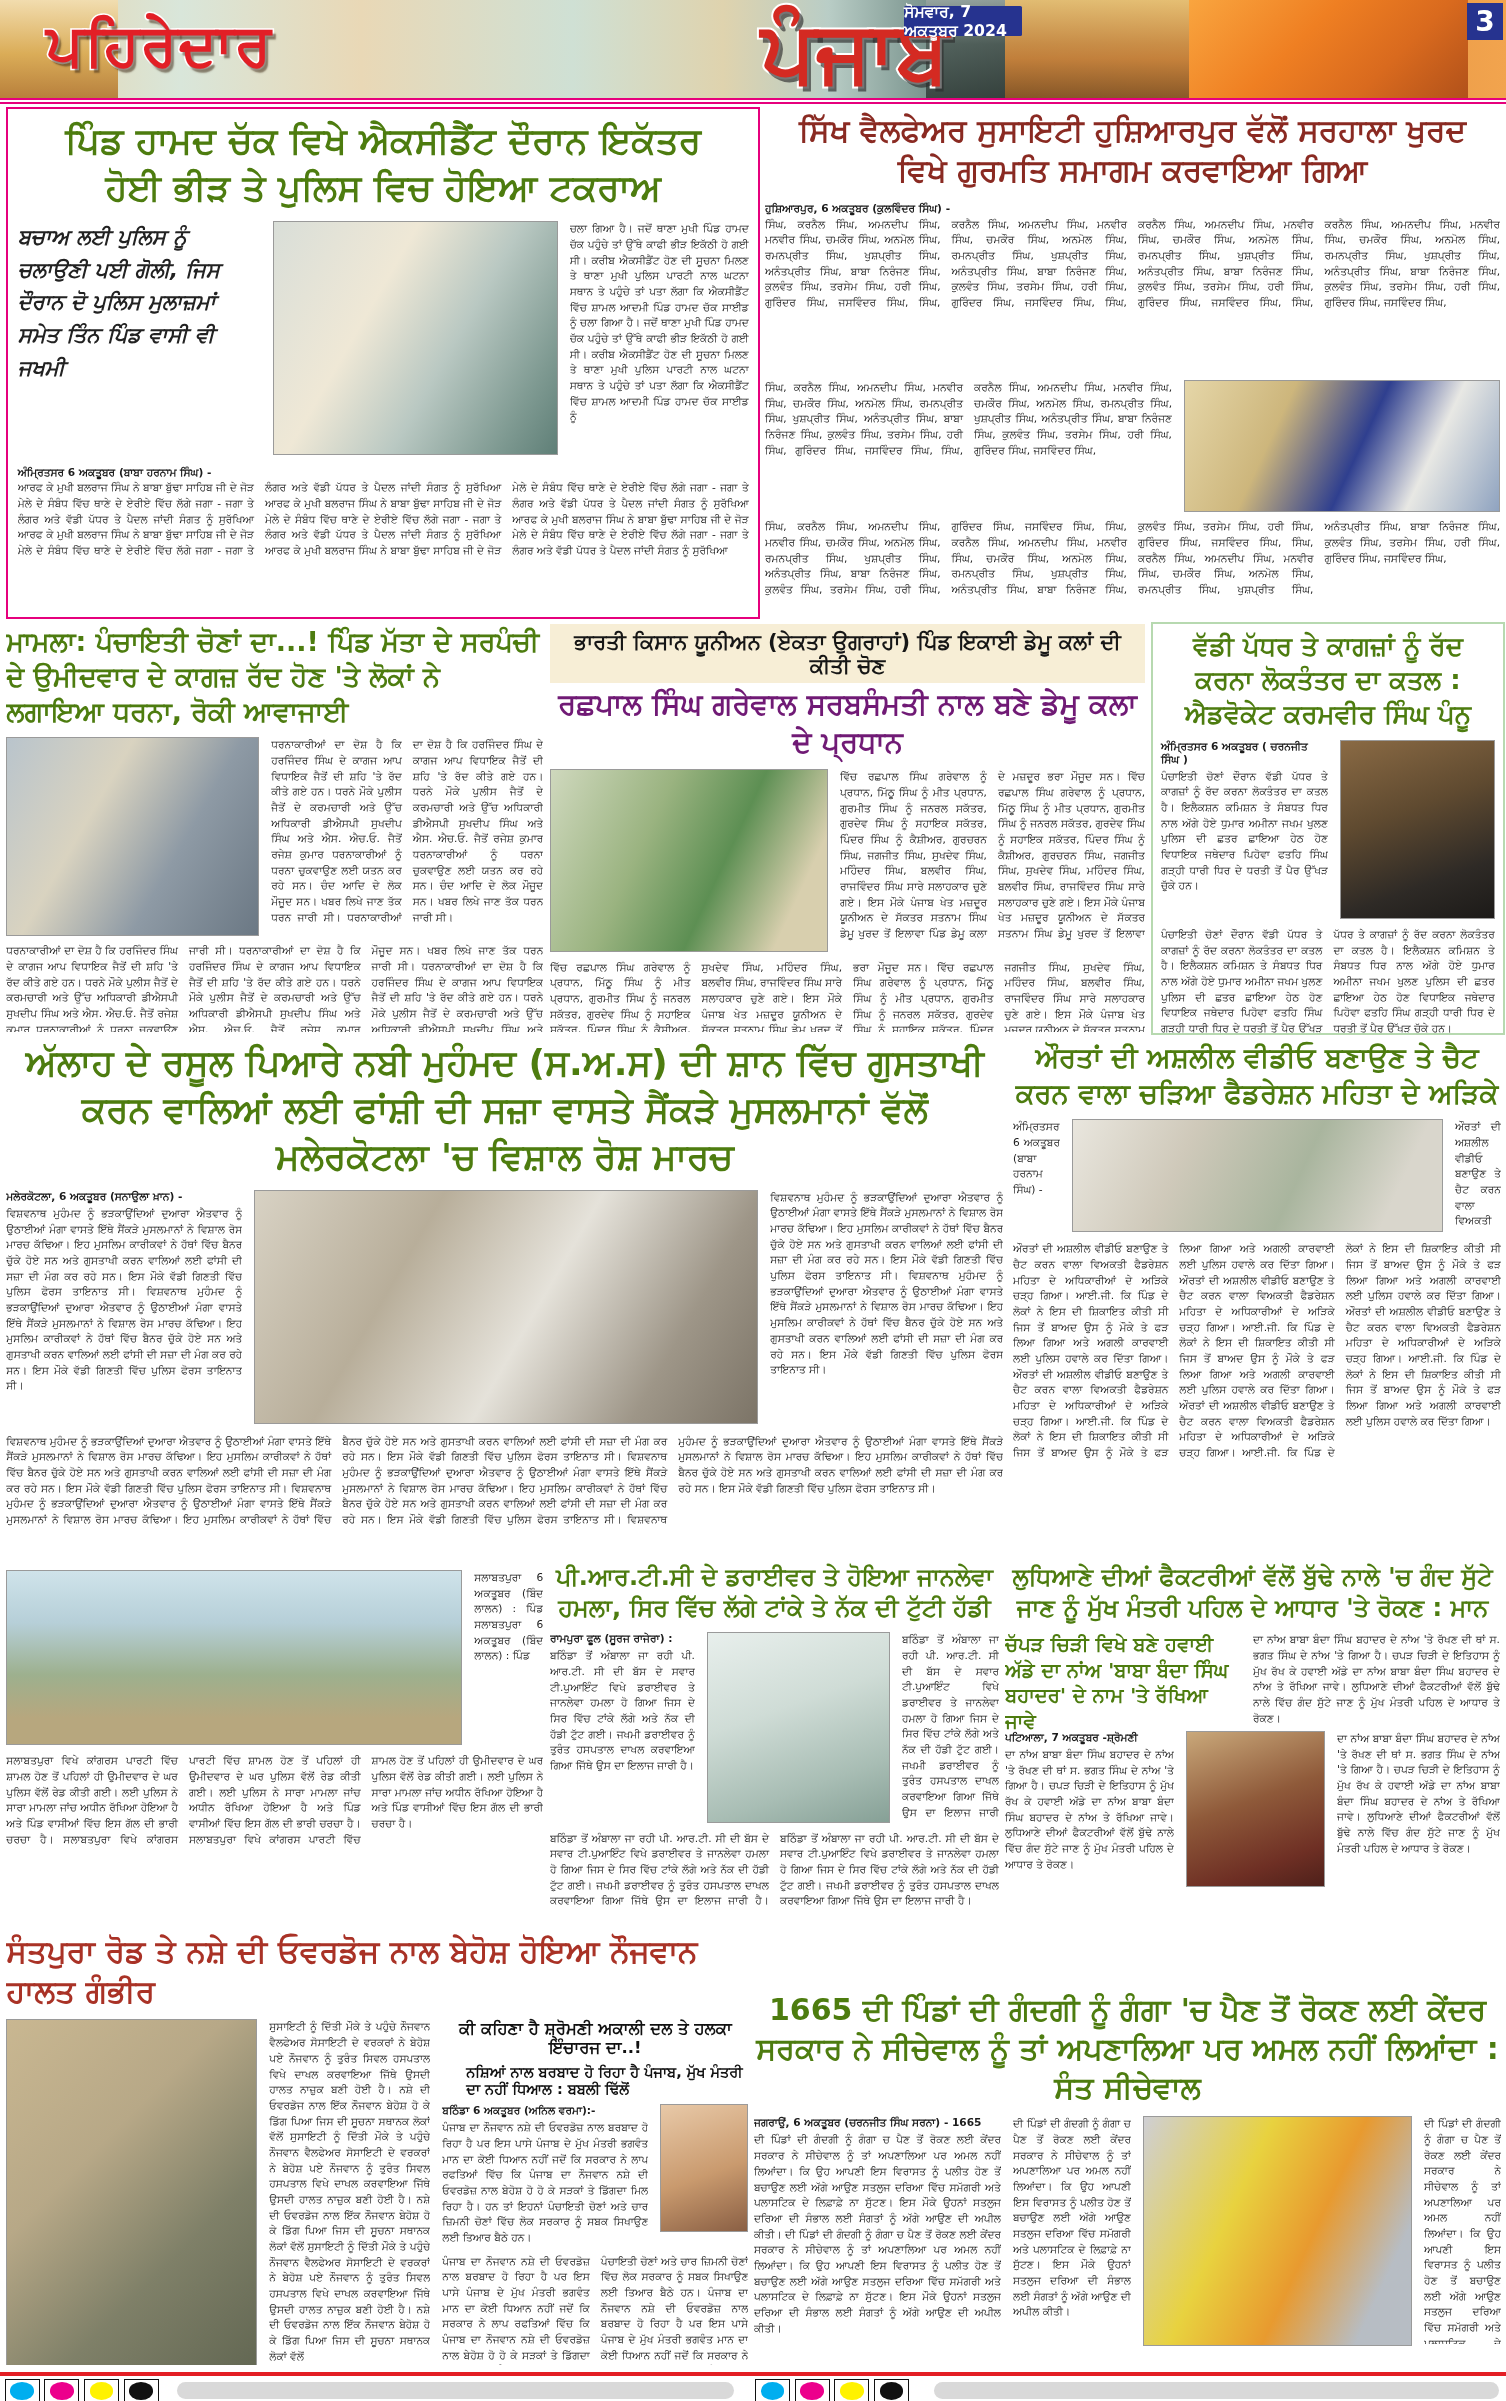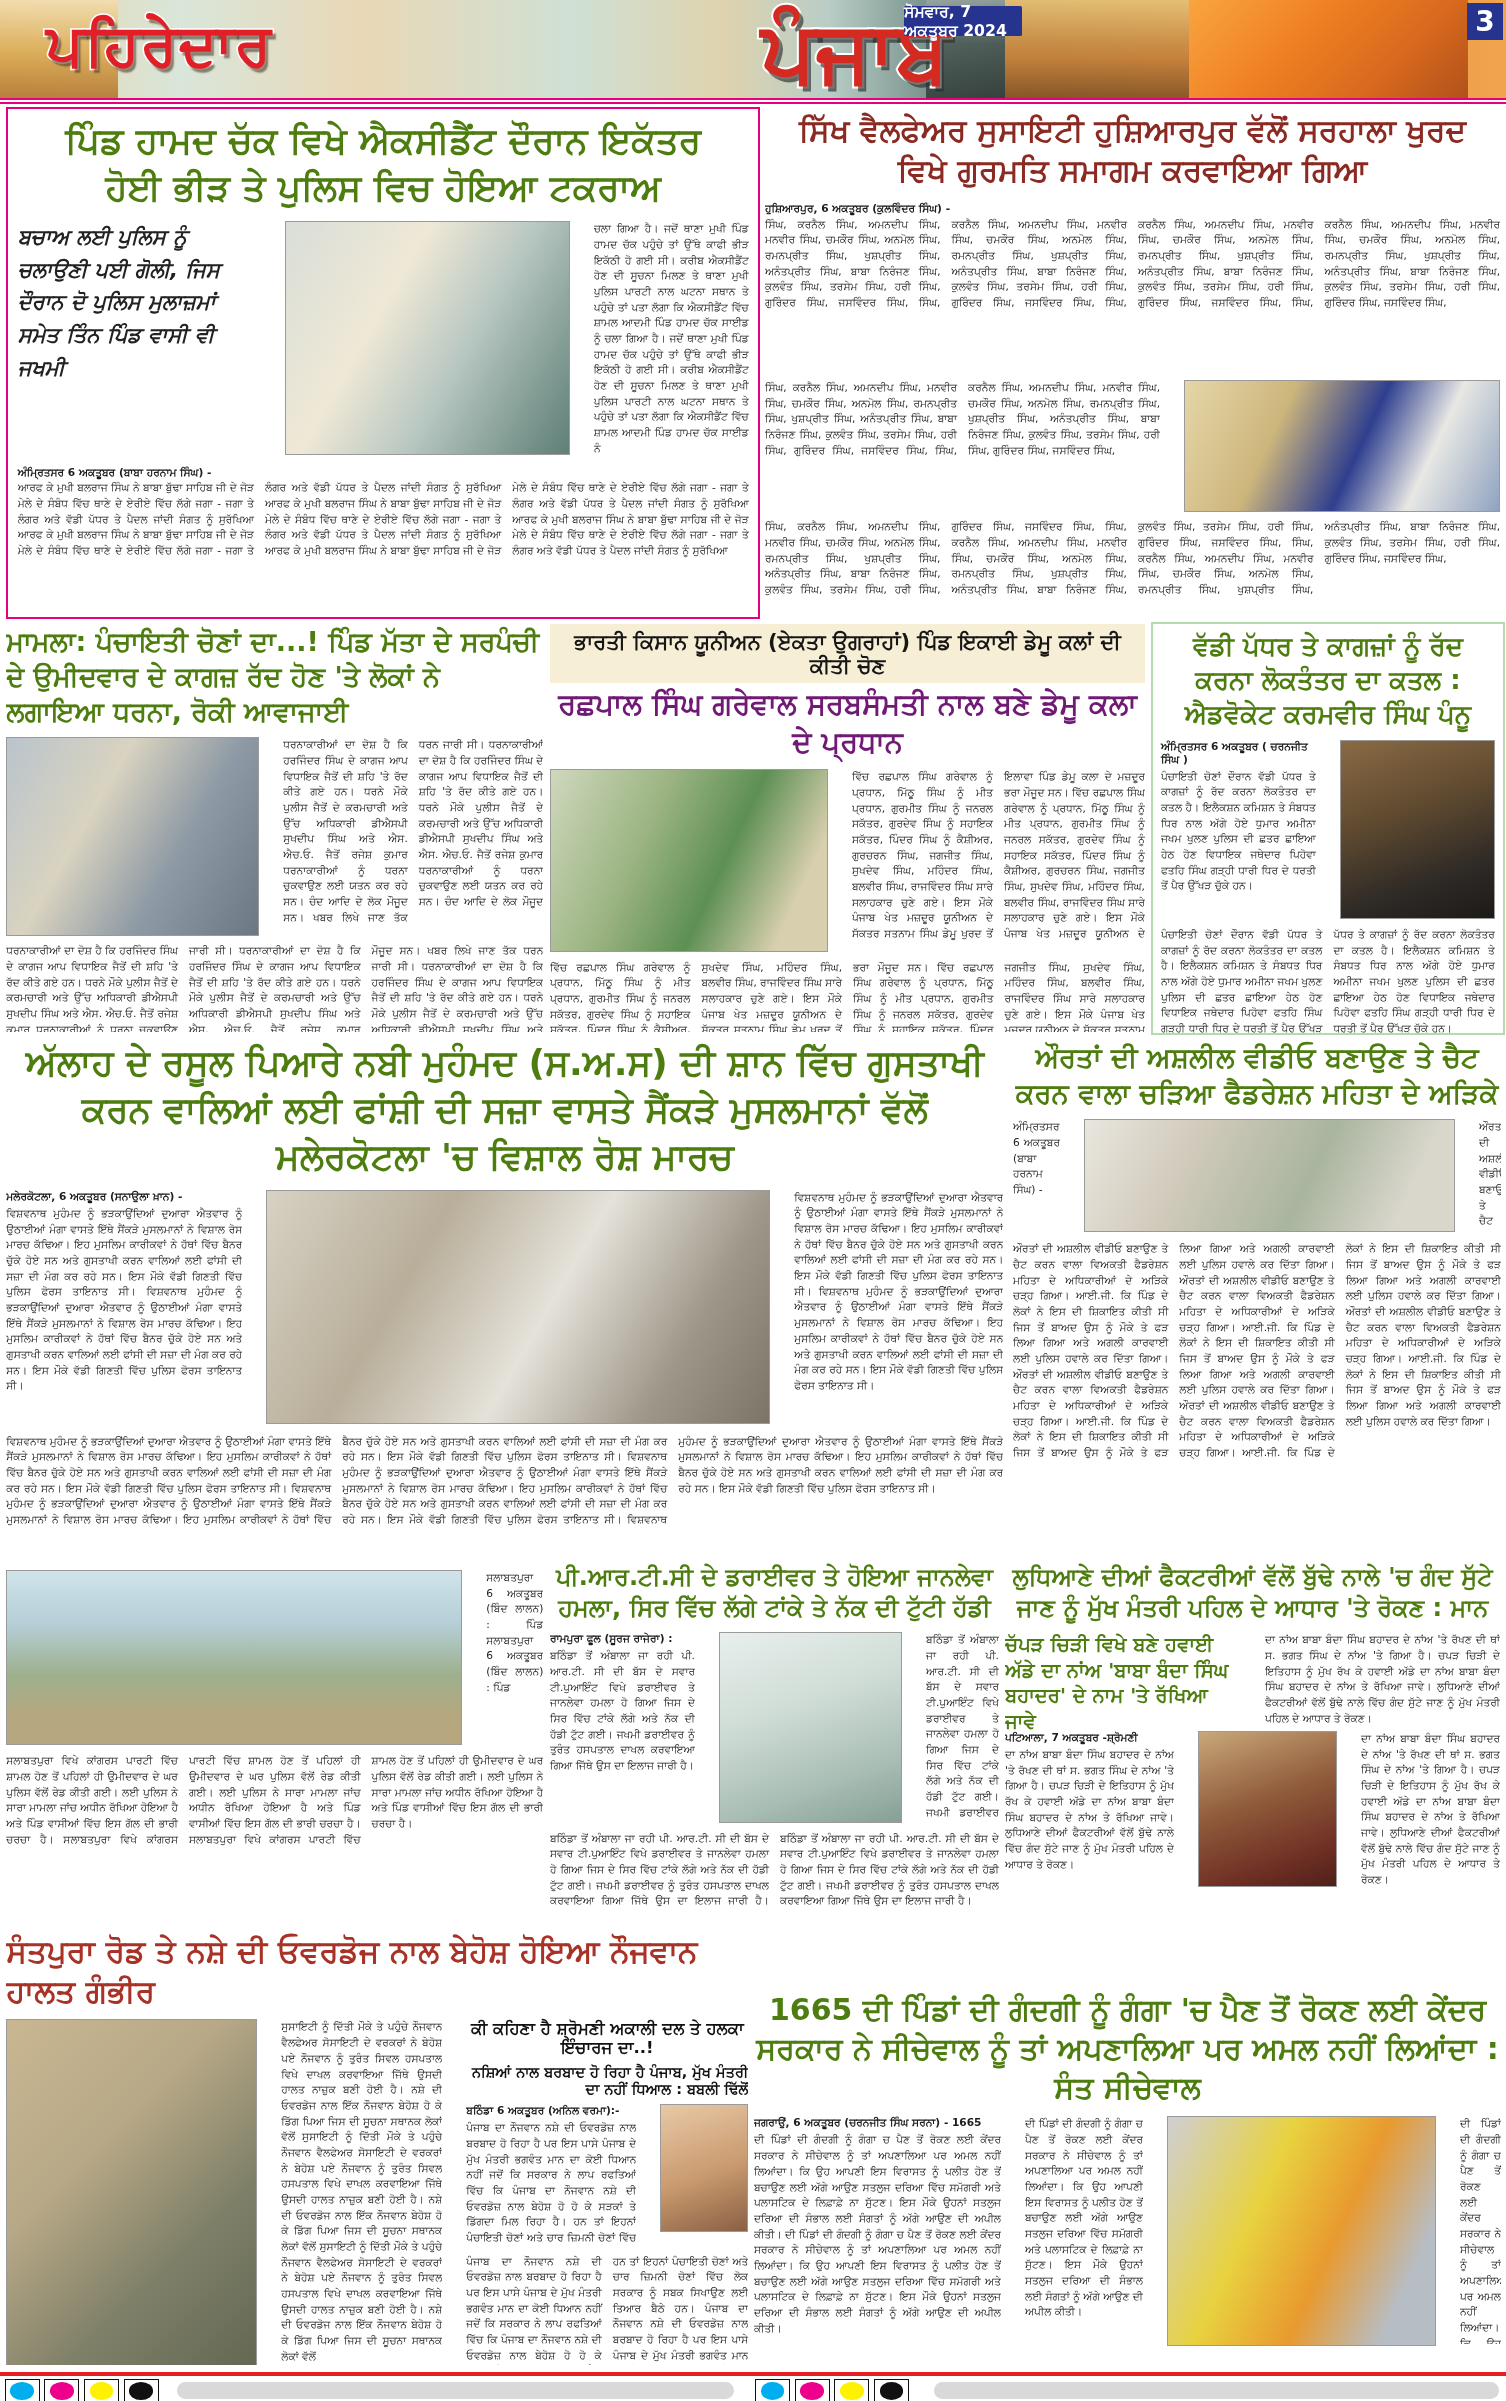--- a/index.html
+++ b/index.html
@@ -33,41 +33,41 @@
   .hl-red{color:#701a75;}
   .hl-brick{color:#a93226;}
   .kicker{background:#f7eed6;font-size:21px;font-weight:bold;text-align:center;padding:5.5px 3.1px;color:#161616;}
   .subhead{font-weight:bold;font-style:italic;font-size:21px;line-height:1.55;color:#222;}
   .byline{font-weight:bold;font-size:10.6px;}
   .body-txt{font-size:10.6px;line-height:1.48;text-align:justify;overflow:hidden;}
   .cols-2{column-count:2;column-gap:11px;}
   .cols-3{column-count:3;column-gap:11px;}
   .cols-4{column-count:4;column-gap:11px;}
   .photo{position:relative;border:0.8px solid #9a9a9a;flex:none;}
-  .row{display:flex;gap:24px;}
+  .row{display:flex;gap:12px;}
   
   .ph-hospital{background:linear-gradient(120deg,#d9ded8 0%,#efe8d6 35%,#b9c8c2 60%,#7f9a92 85%,#5f7f77 100%);}
   .ph-sikh3{background:linear-gradient(115deg,#e5d6a8 0%,#cdb67c 30%,#2f3f8f 55%,#e8e8e4 75%,#8fa3c0 100%);}
   .ph-protest-road{background:linear-gradient(120deg,#b9c4cc 0%,#d9d3c0 35%,#8e9aa5 65%,#6b7884 100%);}
   .ph-flags{background:linear-gradient(115deg,#cfd8bd 0%,#9ab380 35%,#5d8f53 60%,#d8cfae 85%);}
   .ph-portrait-suit{background:linear-gradient(160deg,#8a6a44 0%,#5f4a30 40%,#2e2a26 75%,#1c1a18 100%);}
   .ph-march{background:linear-gradient(120deg,#d8d2c4 0%,#b8aE9a 30%,#e5e2da 55%,#9e9688 80%,#7c7467 100%);}
   .ph-group-out{background:linear-gradient(115deg,#e9e6de 0%,#cfc9ba 30%,#a9b59e 60%,#d9d6cc 85%);}
   .ph-village{background:linear-gradient(180deg,#cfe3ea 0%,#b6cfd8 30%,#9db08e 60%,#b7a77e 85%);}
   .ph-driver{background:linear-gradient(160deg,#e8efec 0%,#cfdcd6 40%,#a8bdb4 75%,#86a096 100%);}
   .ph-mann{background:linear-gradient(160deg,#c9a87a 0%,#8f5a3a 45%,#6e2f24 80%,#4e201a 100%);}
   .ph-ground{background:linear-gradient(135deg,#c9b791 0%,#b7a887 35%,#7f8068 65%,#5f6450 100%);}
   .ph-face{background:linear-gradient(160deg,#e8c9a8 0%,#c99a6e 55%,#8a5f44 100%);}
   .ph-sants{background:linear-gradient(115deg,#cfcfd4 0%,#e8d23f 35%,#e89a2f 60%,#b7bdc4 85%);}
   
   .green-box{border:2.4px solid #b7d9b0;padding:6.3px 7.9px;}
   .pink-box{border:2.4px solid #e6007d;padding:6.3px 9.4px;}
   
   .box-title{font-size:16.5px;font-weight:bold;text-align:center;color:#111;}
-  .box-sub{font-size:14.5px;font-weight:bold;text-align:right;color:#111;}
+  .box-sub{font-size:14.5px;font-weight:bold;text-align:left;color:#111;margin-left:24px;}
   
   .bottom-rule{position:absolute;left:0;top:2372px;width:1506px;height:3.9px;background:#e31e24;}
   .reg-row{position:absolute;left:0;top:2379px;width:1506px;height:23px;}
   .reg-group{position:absolute;top:0;display:flex;gap:4.7px;}
   .reg-swatch{width:33px;height:22px;border:1.6px solid #111;background:#fff;display:flex;align-items:center;justify-content:center;}
   .reg-dot{width:23.6px;height:17.3px;border-radius:50%;}
   .gray-bar{position:absolute;top:3.1px;height:17.3px;background:#d9d9d9;border-radius:8.6px;}
 </style>
 </head>
 <body>

